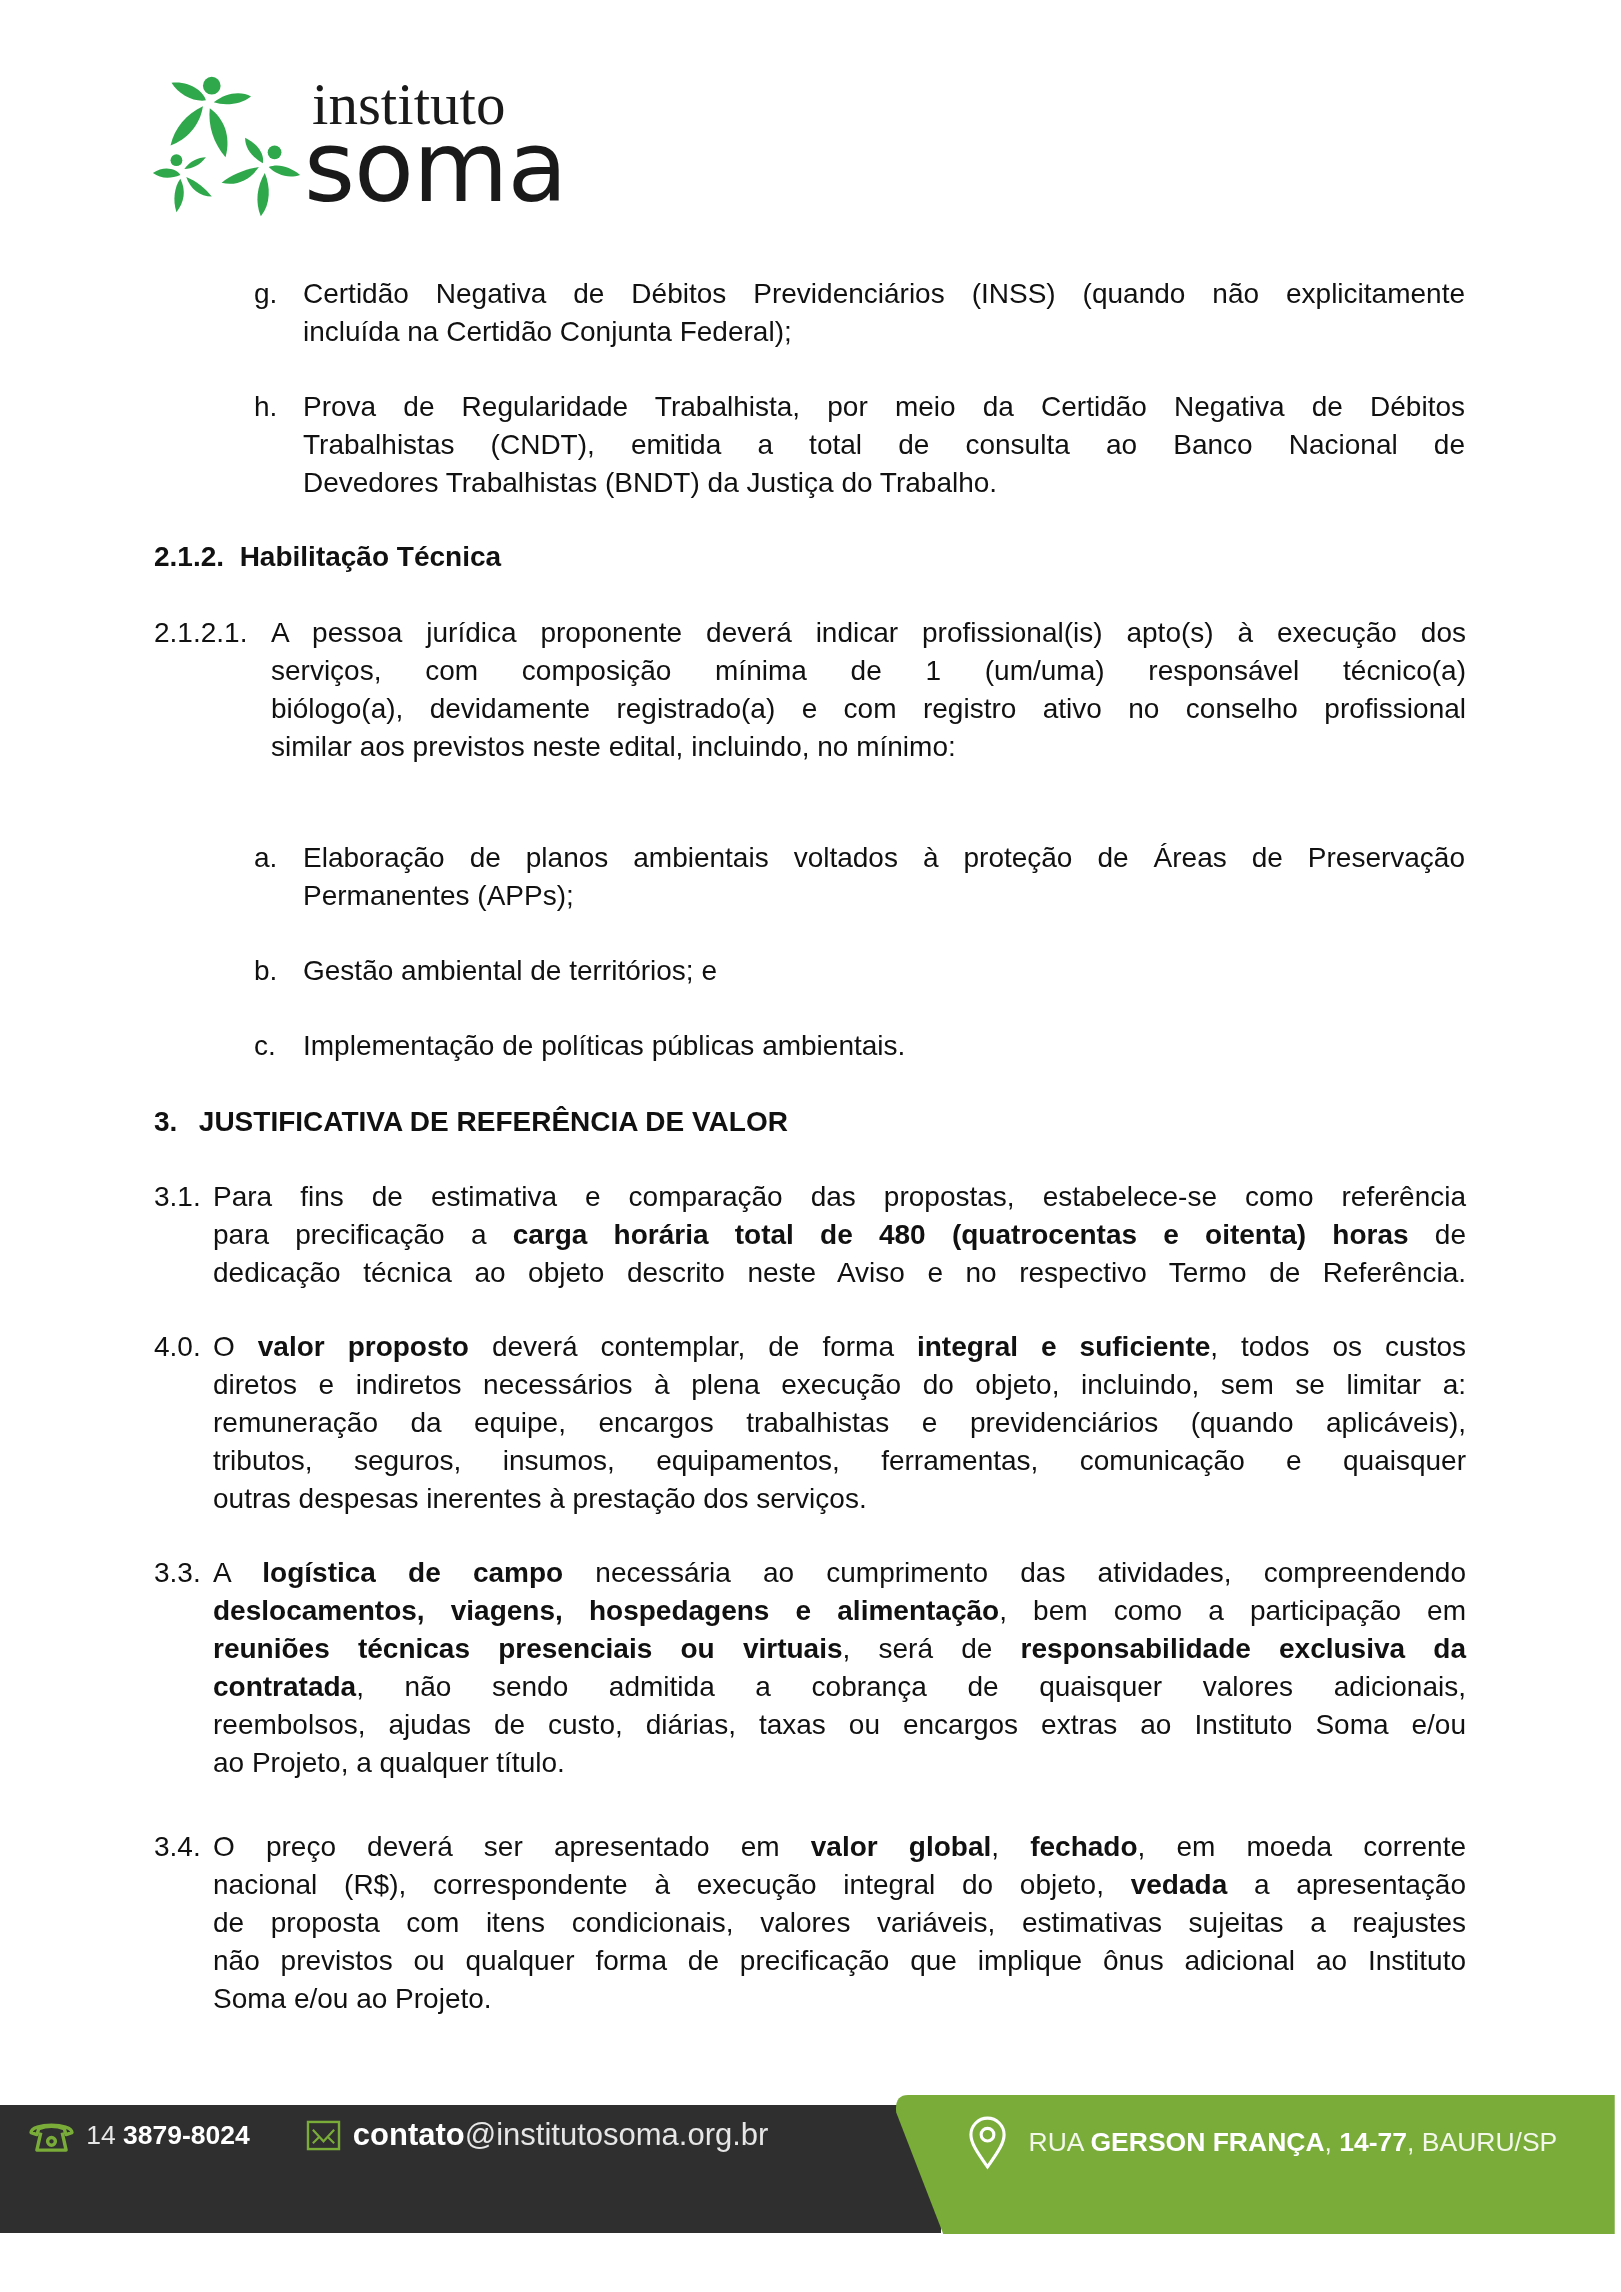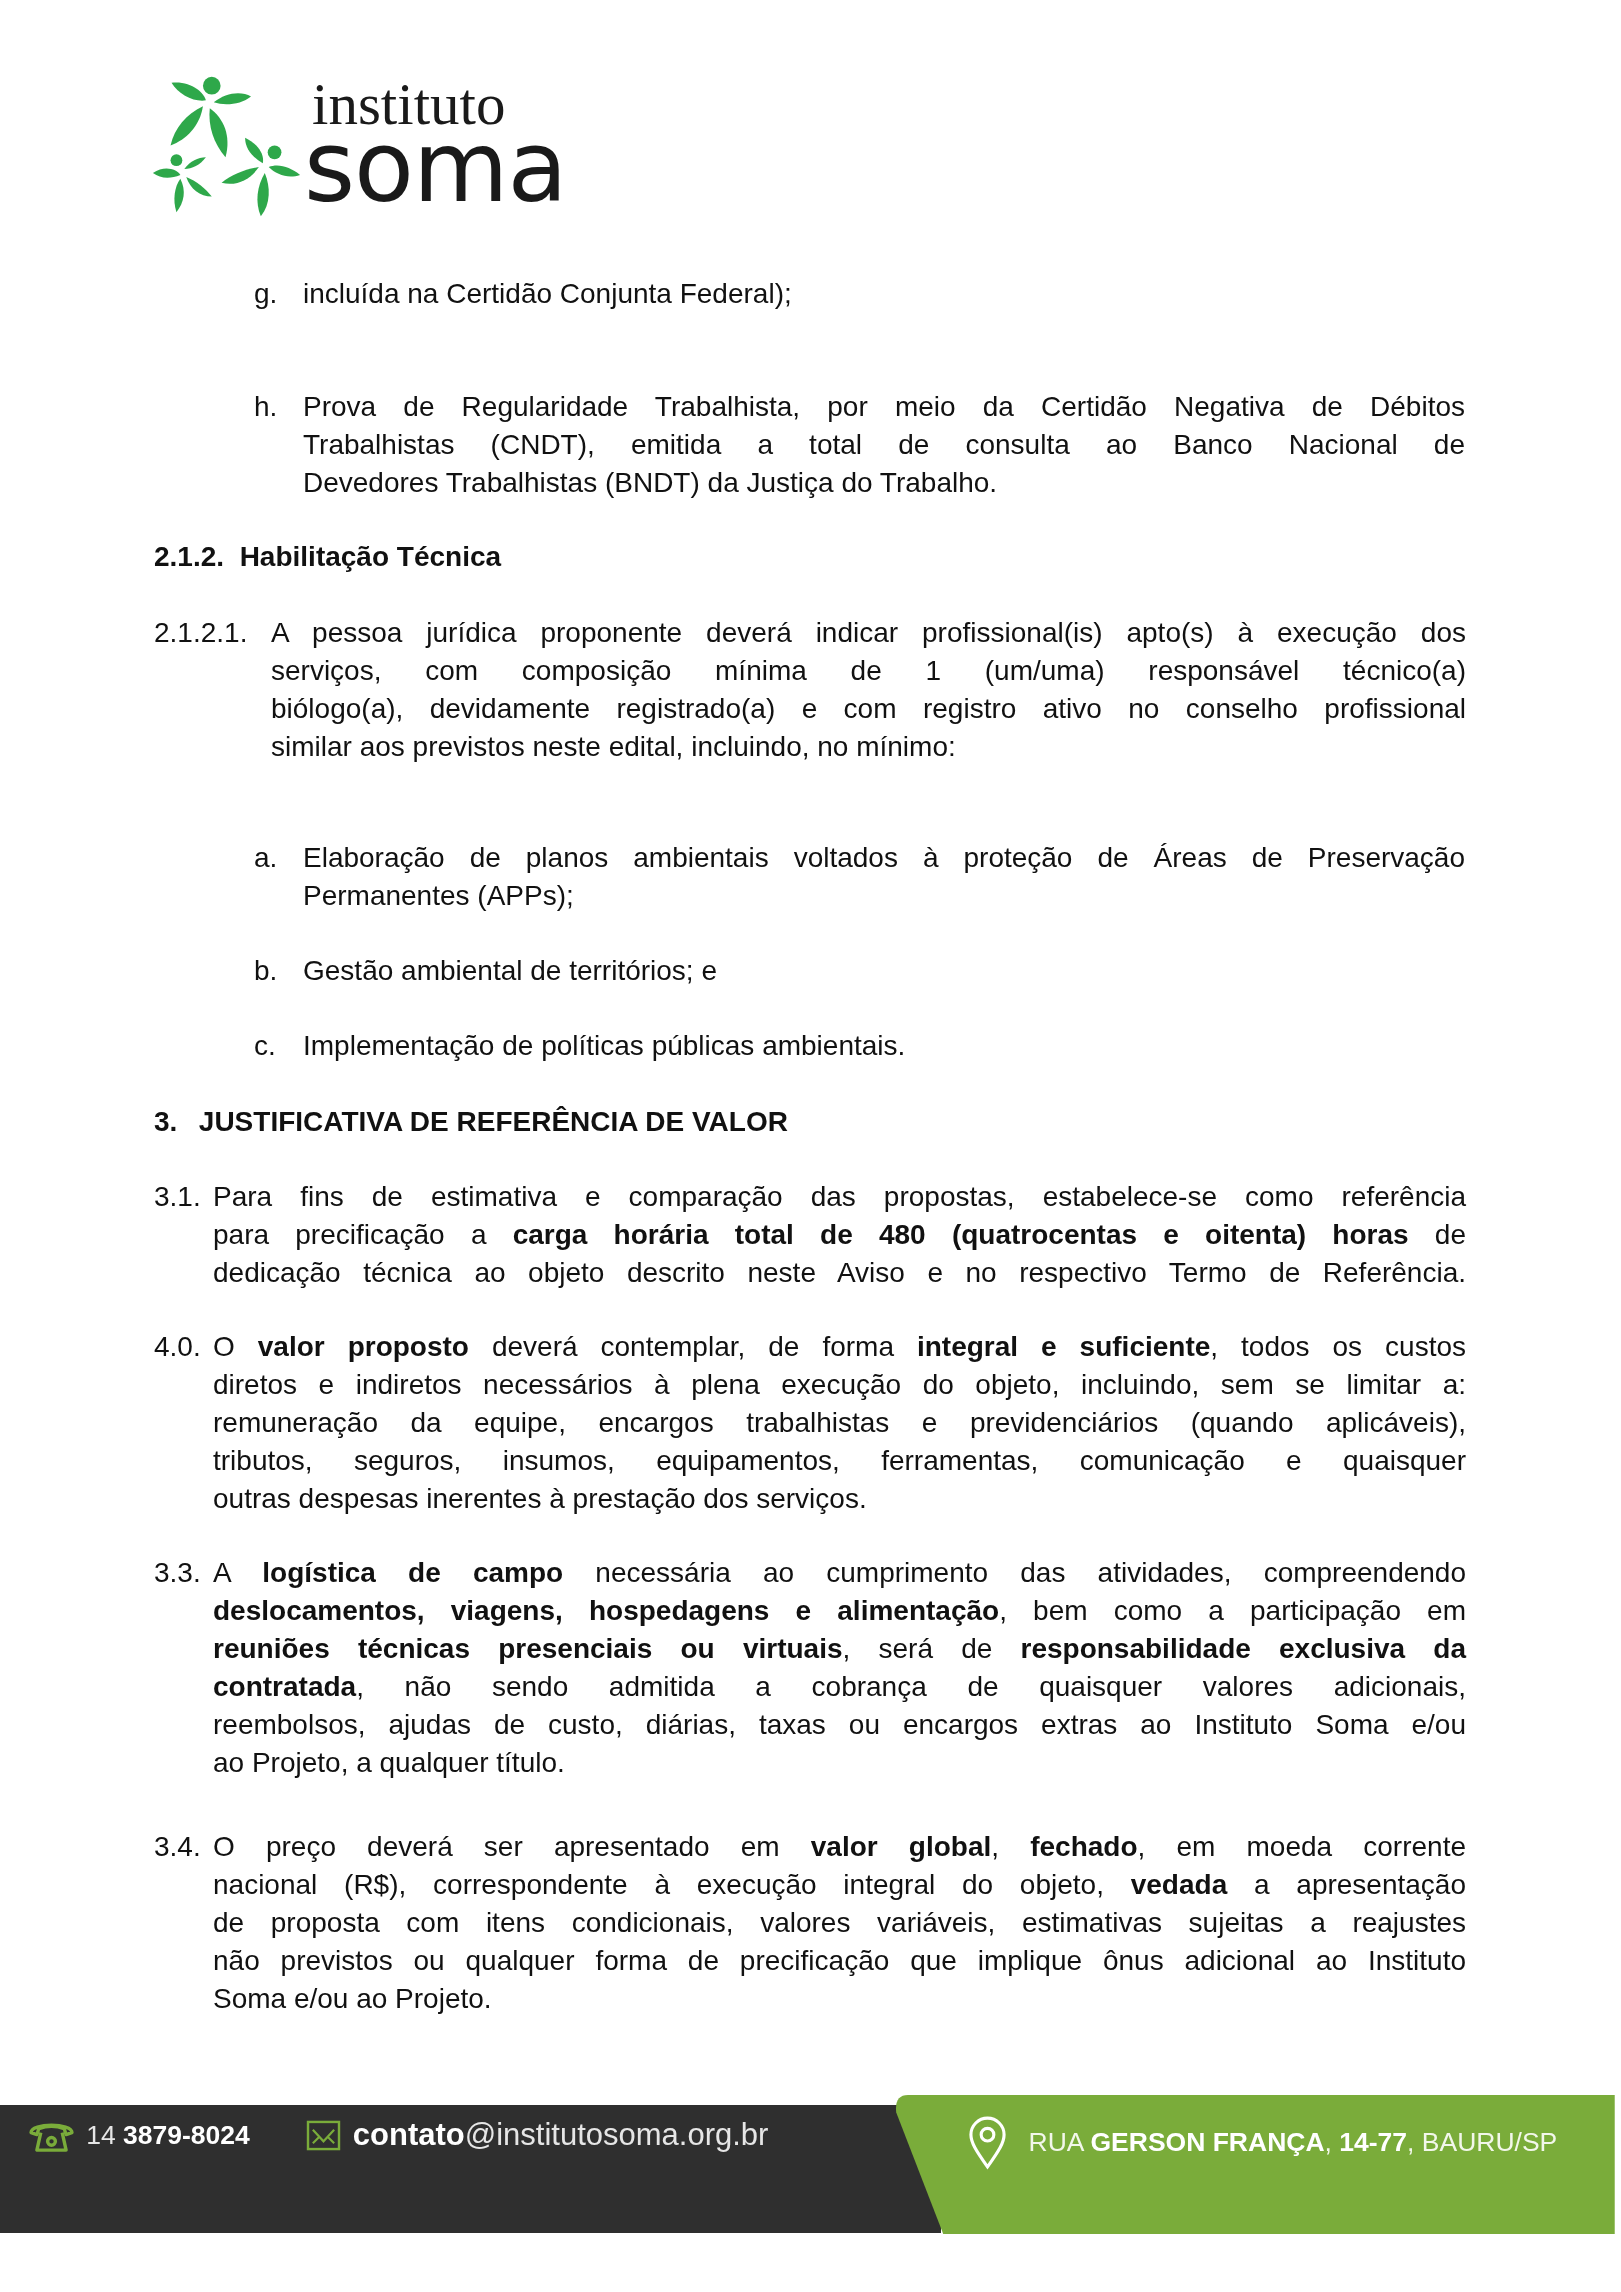--- a/index.html
+++ b/index.html
@@ -60,20 +60,21 @@
     </g>
   </svg>
   <span class="logo-word-1">instituto</span>
   <span class="logo-word-2">soma</span>
 </div>
 
 <div class="content">
 
   <span class="lbl" style="left:254px; top:275px;">g.</span>
   <div class="p" style="left:303px; top:275px; width:1162px;">
+    <span class="t" style="text-align-last:justify;">Certidão Negativa de Débitos Previdenciários (INSS) (quando não explicitamente</span>
     <span class="t">incluída na Certidão Conjunta Federal);</span>
   </div>
 
   <span class="lbl" style="left:254px; top:388px;">h.</span>
   <div class="p" style="left:303px; top:388px; width:1162px;">
     <span class="t" style="text-align-last:justify;">Prova de Regularidade Trabalhista, por meio da Certidão Negativa de Débitos</span>
     <span class="t" style="text-align-last:justify;">Trabalhistas (CNDT), emitida a total de consulta ao Banco Nacional de</span>
     <span class="t">Devedores Trabalhistas (BNDT) da Justiça do Trabalho.</span>
   </div>
 

